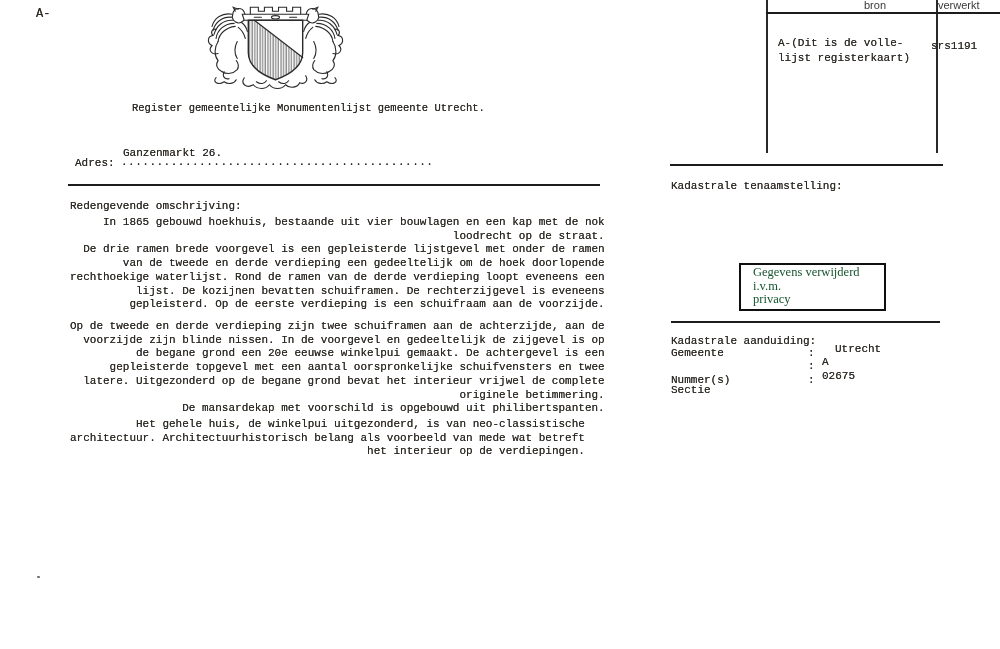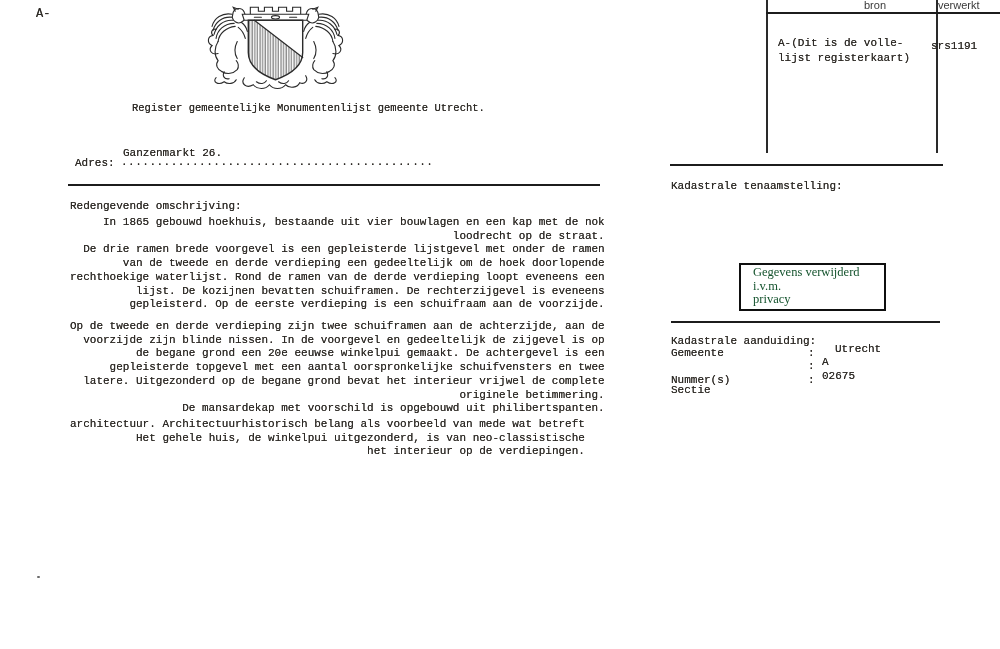--- a/index.html
+++ b/index.html
@@ -127,21 +127,21 @@
 
   <div class="mono adres-value">Ganzenmarkt 26.</div>
   <div class="mono adres-label">Adres:</div>
   <div class="mono adres-dots">............................................</div>
 
   <div class="hline sep-left"></div>
 
   <div class="mono desc-heading">Redengevende omschrijving:</div>
   <div class="mono para p1"><div class="tline">In 1865 gebouwd hoekhuis, bestaande uit vier bouwlagen en een kap met de nok</div><div class="tline">loodrecht op de straat.</div><div class="tline">De drie ramen brede voorgevel is een gepleisterde lijstgevel met onder de ramen</div><div class="tline">van de tweede en derde verdieping een gedeeltelijk om de hoek doorlopende</div><div class="tline">rechthoekige waterlijst. Rond de ramen van de derde verdieping loopt eveneens een</div><div class="tline">lijst. De kozijnen bevatten schuiframen. De rechterzijgevel is eveneens</div><div class="tline">gepleisterd. Op de eerste verdieping is een schuifraam aan de voorzijde.</div></div>
   <div class="mono para p2"><div class="tline">Op de tweede en derde verdieping zijn twee schuiframen aan de achterzijde, aan de</div><div class="tline">voorzijde zijn blinde nissen. In de voorgevel en gedeeltelijk de zijgevel is op</div><div class="tline">de begane grond een 20e eeuwse winkelpui gemaakt. De achtergevel is een</div><div class="tline">gepleisterde topgevel met een aantal oorspronkelijke schuifvensters en twee</div><div class="tline">latere. Uitgezonderd op de begane grond bevat het interieur vrijwel de complete</div><div class="tline">originele betimmering.</div><div class="tline">De mansardekap met voorschild is opgebouwd uit philibertspanten.</div></div>
-  <div class="mono para p3"><div class="tline">architectuur. Architectuurhistorisch belang als voorbeeld van mede wat betreft</div><div class="tline">Het gehele huis, de winkelpui uitgezonderd, is van neo-classistische</div><div class="tline">het interieur op de verdiepingen.</div></div>
+  <div class="mono para p3"><div class="tline">Het gehele huis, de winkelpui uitgezonderd, is van neo-classistische</div><div class="tline">architectuur. Architectuurhistorisch belang als voorbeeld van mede wat betreft</div><div class="tline">het interieur op de verdiepingen.</div></div>
 
   <div class="vline tv1"></div>
   <div class="vline tv2"></div>
   <div class="hline th1"></div>
   <div class="sans th-bron">bron</div>
   <div class="sans th-verwerkt">verwerkt</div>
   <div class="mono cell-bron"><div class="tline">A-(Dit is de volle-</div><div class="tline">lijst registerkaart)</div></div>
   <div class="mono cell-verwerkt">srs1191</div>
 
   <div class="hline sep-r1"></div>

